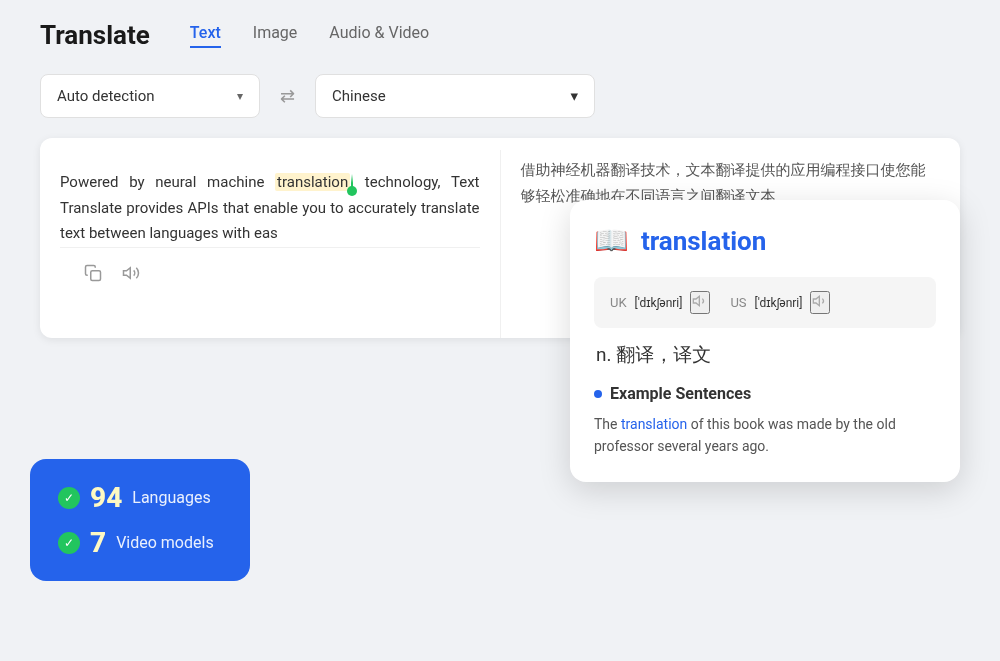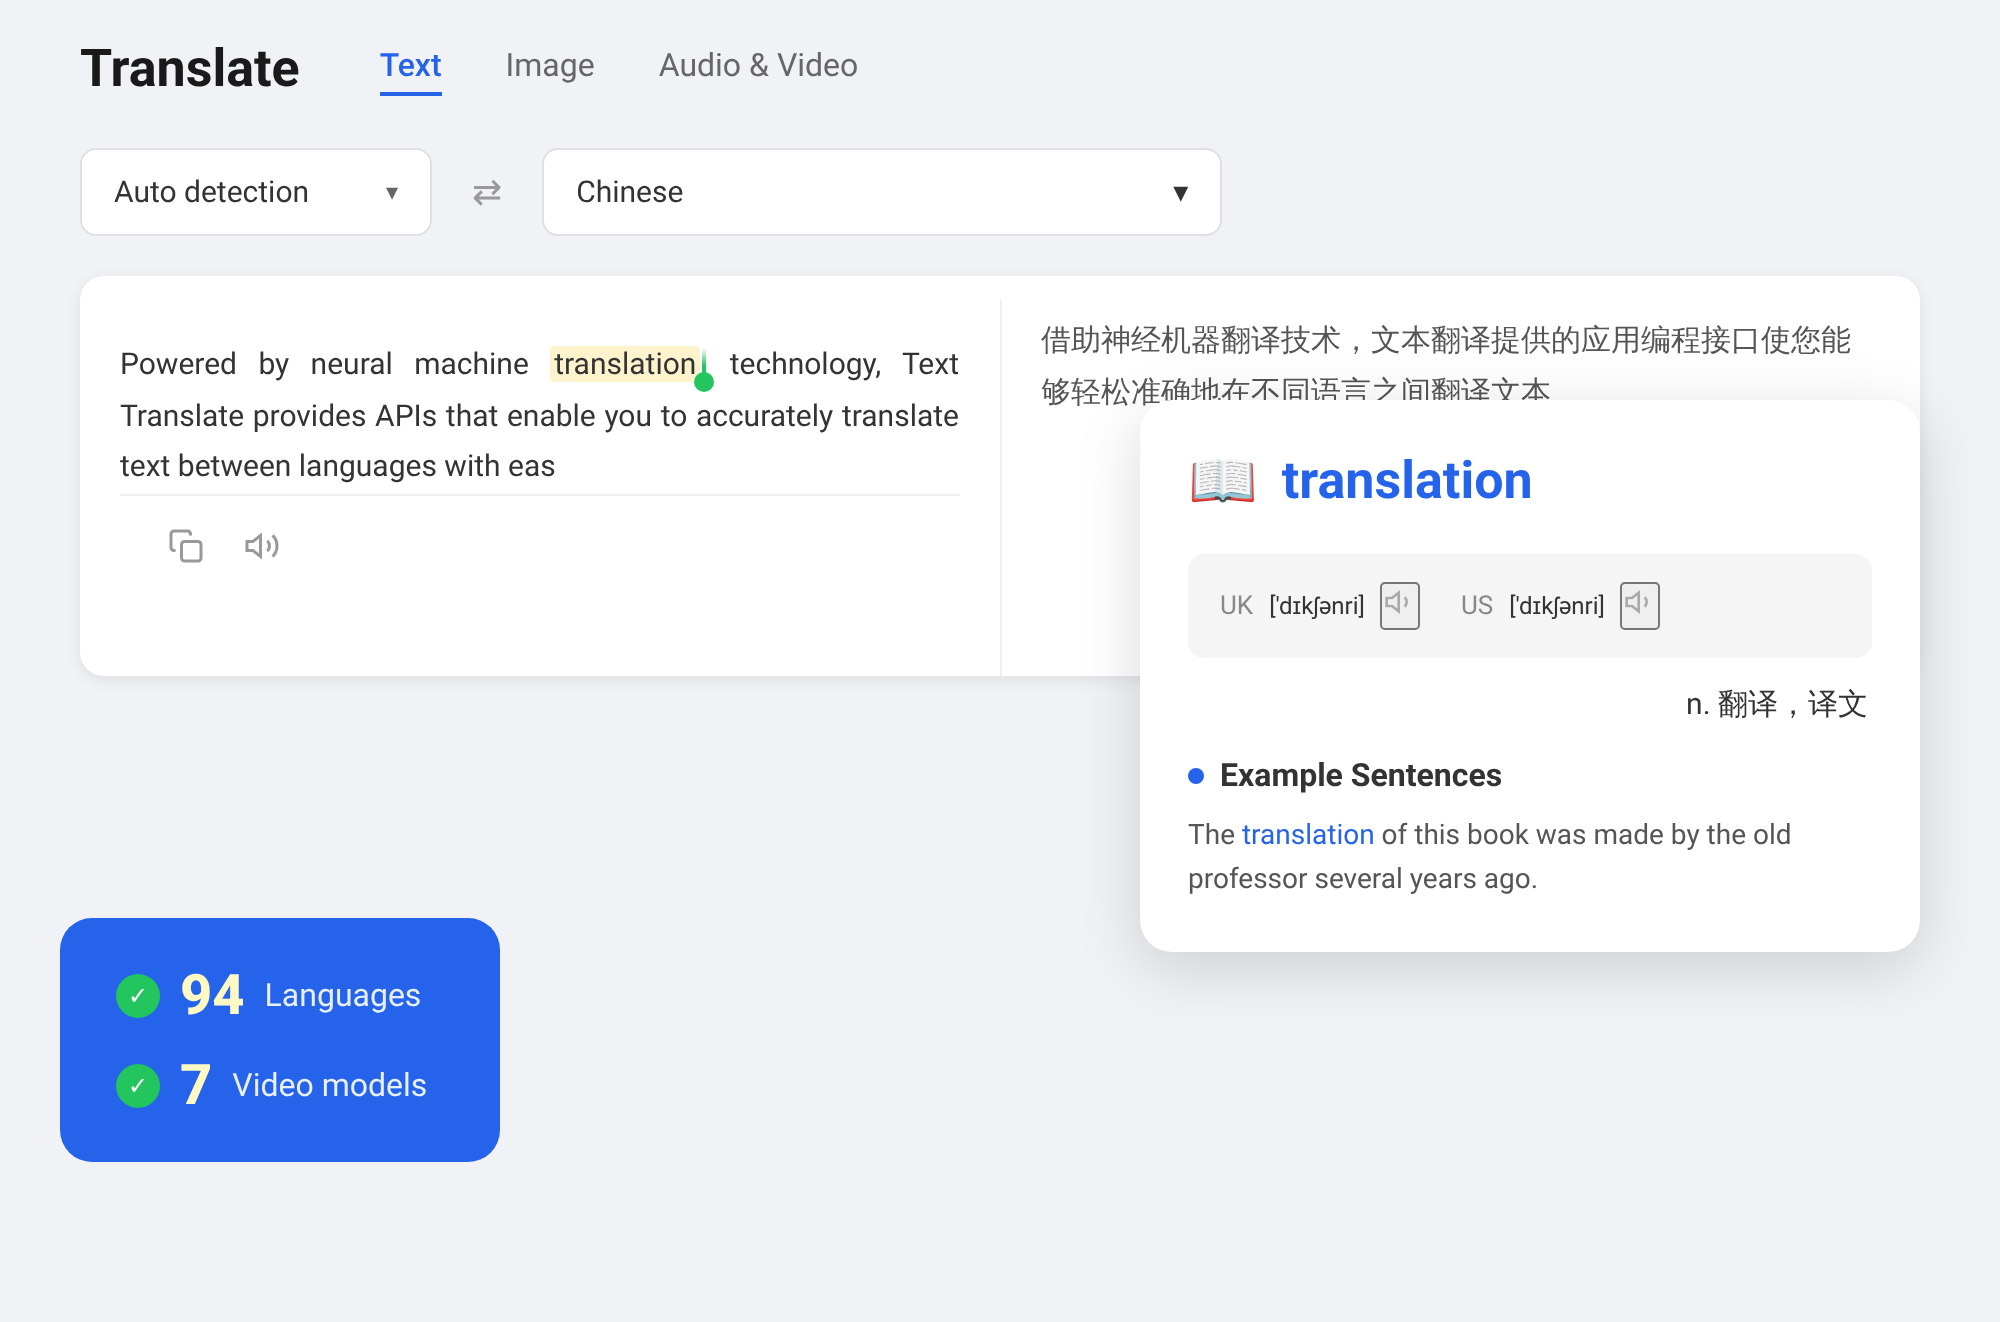--- a/index.html
+++ b/index.html
@@ -64,21 +64,21 @@
     .lang-select {
       background: #fff;
       border: 1px solid #e0e0e0;
       border-radius: 8px;
       padding: 12px 16px;
       font-size: 15px;
       color: #333;
       display: flex;
       align-items: center;
       justify-content: space-between;
-      width: 176px;
+      width: 220px;
       cursor: pointer;
     }
 
     .lang-select .chevron {
       color: #666;
       font-size: 12px;
     }
 
     .swap-btn {
       background: none;
@@ -92,21 +92,21 @@
     .lang-select-right {
       background: #fff;
       border: 1px solid #e0e0e0;
       border-radius: 8px;
       padding: 12px 16px;
       font-size: 15px;
       color: #333;
       display: flex;
       align-items: center;
       justify-content: space-between;
-      width: 340px;
+      width: 280px;
       cursor: pointer;
     }
 
     
     .translate-area {
       display: flex;
       gap: 0;
       background: #fff;
       border-radius: 12px;
       box-shadow: 0 2px 8px rgba(0,0,0,0.08);
@@ -288,25 +288,24 @@
       color: #333;
     }
 
     .speaker-icon {
       color: #aaa;
       font-size: 15px;
       cursor: pointer;
     }
 
     .dict-definition {
-      font-size: 15px;
+      font-size: 19px;
       color: #333;
       margin-bottom: 16px;
       padding: 0 2px;
-      text-align: right;
     }
 
     .example-section {
       margin-top: 4px;
     }
 
     .example-title {
       display: flex;
       align-items: center;
       gap: 8px;

